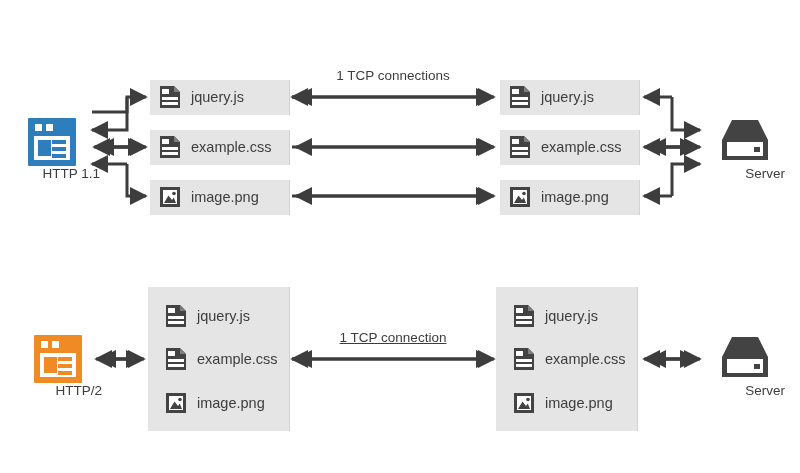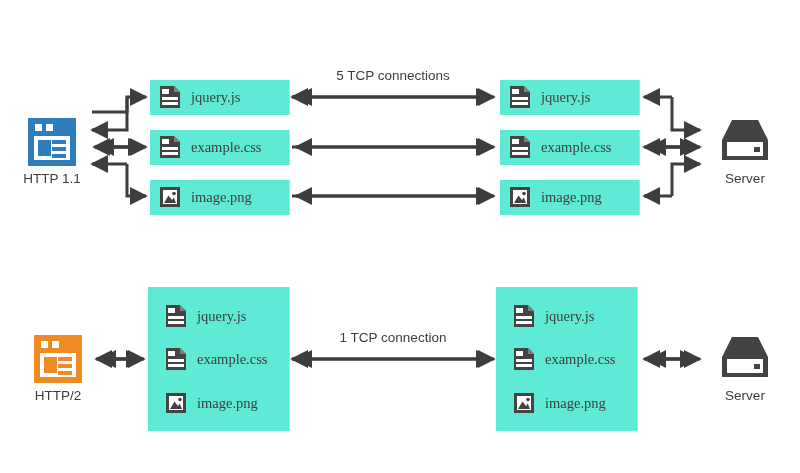--- a/index.html
+++ b/index.html
@@ -12,46 +12,46 @@
 
   .title{
     position:absolute;left:22px;top:16px;
     font-size:21px;font-weight:400;color:#3d3d3d;
     letter-spacing:.1px;
   }
 
   
   .endpoint{position:absolute;text-align:center;}
   .endpoint .cap{
-    font-size:13.5px;color:#3d3d3d;margin-top:5px;
+    font-size:13.5px;color:#3d3d3d;
     white-space:nowrap;
+    text-align:right;
   }
 
   
   .browser{width:48px;height:48px;position:relative;margin:0 auto;}
   .browser .frame{position:absolute;inset:0;border-radius:1px;}
   .browser .dot{position:absolute;width:7px;height:7px;background:#fff;top:6px;}
   .browser .dot.d1{left:7px;}
   .browser .dot.d2{left:18px;}
   .browser .page{position:absolute;left:6px;top:18px;right:6px;bottom:6px;background:#fff;}
   .browser .big{position:absolute;left:4px;top:4px;width:13px;bottom:4px;}
   .browser .bar{position:absolute;right:4px;height:4px;width:14px;}
   .browser .bar.b1{top:4px;}
   .browser .bar.b2{top:11px;}
   .browser .bar.b3{top:18px;}
 
   
   .server{width:54px;height:48px;margin:0 auto;position:relative;}
 
   
   .filebox{
-    position:absolute;background:#5eead4;
+    position:absolute;background:#e5e5e5;
     border-right:1.5px solid #d2d2d2;
     box-sizing:border-box;
-    font-family:Liberation Serif, serif;
   }
   .fileitem{
     position:absolute;display:flex;align-items:center;
     gap:9px;height:26px;
   }
   .fileitem .fname{
     font-size:14.5px;color:#3d3d3d;white-space:nowrap;
   }
 
   
@@ -173,21 +173,21 @@
           <rect x="2" y="3" width="20" height="20" fill="#434343"></rect>
           <rect x="5" y="6" width="14" height="14" fill="#ffffff"></rect>
           <circle cx="16" cy="9.5" r="1.8" fill="#434343"></circle>
           <path d="M6 19 L10.5 11.5 L14 16 L15.8 13.5 L18 19 Z" fill="#434343"></path>
         </svg>
       </span>
       <span class="fname">image.png</span>
     </div>
   </div>
 
-  <div class="conn-label" style="left:293px;top:68px;width:200px;">5 TCP connections</div>
+  <div class="conn-label" style="left:293px;top:68px;width:200px;">1 TCP connections</div>
 
   <div class="filebox" style="left:500px;top:80px;width:140px;height:35px;">
     <div class="fileitem" style="left:8px;top:4px;">
       <span class="ico">
         <svg viewBox="0 0 24 26" width="24" height="26">
           <path d="M2 2 H16 L22 8 V24 H2 Z" fill="#434343"></path>
           <path d="M16 2 L22 8 H16 Z" fill="#7d7d7d"></path>
           <rect x="4" y="5" width="7" height="5" fill="#ffffff"></rect>
           <rect x="4" y="13" width="16" height="3" fill="#ffffff"></rect>
           <rect x="4" y="18" width="16" height="3" fill="#ffffff"></rect>
@@ -283,21 +283,21 @@
           <rect x="2" y="3" width="20" height="20" fill="#434343"></rect>
           <rect x="5" y="6" width="14" height="14" fill="#ffffff"></rect>
           <circle cx="16" cy="9.5" r="1.8" fill="#434343"></circle>
           <path d="M6 19 L10.5 11.5 L14 16 L15.8 13.5 L18 19 Z" fill="#434343"></path>
         </svg>
       </span>
       <span class="fname">image.png</span>
     </div>
   </div>
 
-  <div class="conn-label" style="left:293px;top:330px;width:200px;">1 TCP connection</div>
+  <div class="conn-label" style="left:293px;top:330px;width:200px;text-decoration:underline;">1 TCP connection</div>
 
   <div class="filebox" style="left:496px;top:287px;width:142px;height:144px;">
     <div class="fileitem" style="left:16px;top:16px;">
       <span class="ico">
         <svg viewBox="0 0 24 26" width="24" height="26">
           <path d="M2 2 H16 L22 8 V24 H2 Z" fill="#434343"></path>
           <path d="M16 2 L22 8 H16 Z" fill="#7d7d7d"></path>
           <rect x="4" y="5" width="7" height="5" fill="#ffffff"></rect>
           <rect x="4" y="13" width="16" height="3" fill="#ffffff"></rect>
           <rect x="4" y="18" width="16" height="3" fill="#ffffff"></rect>

